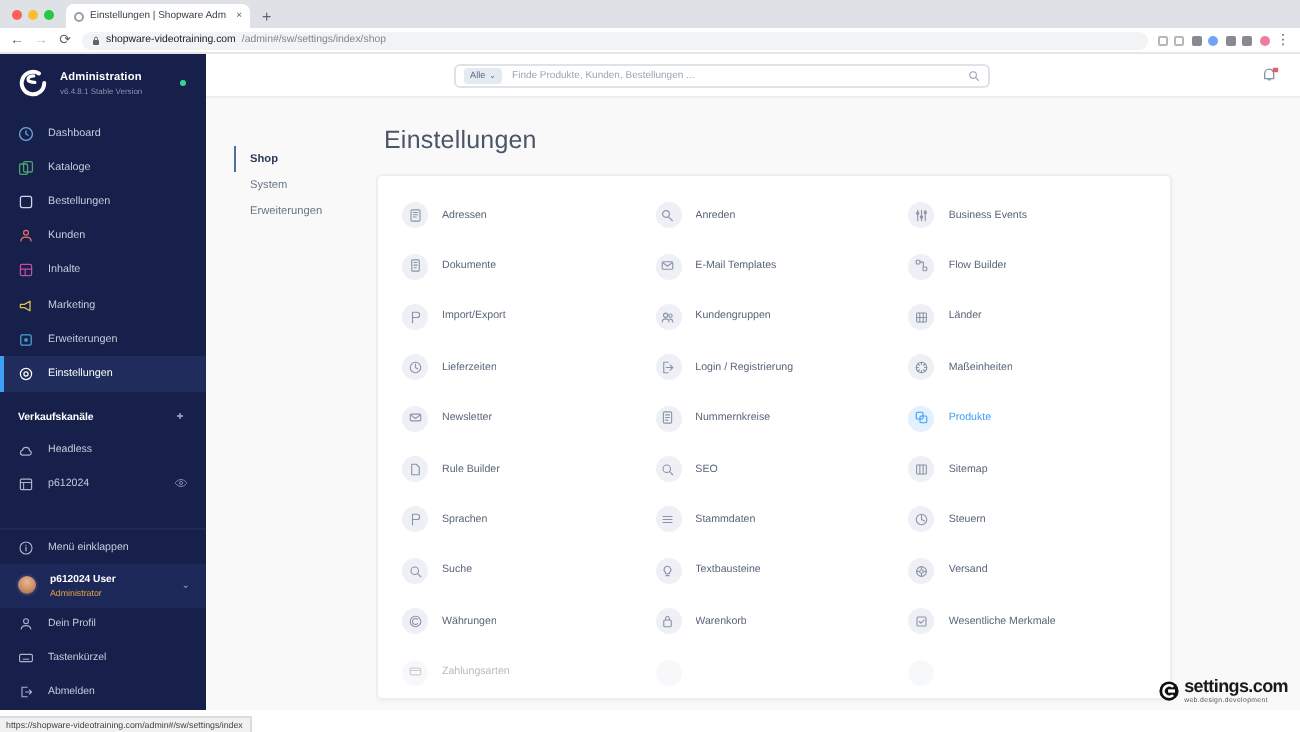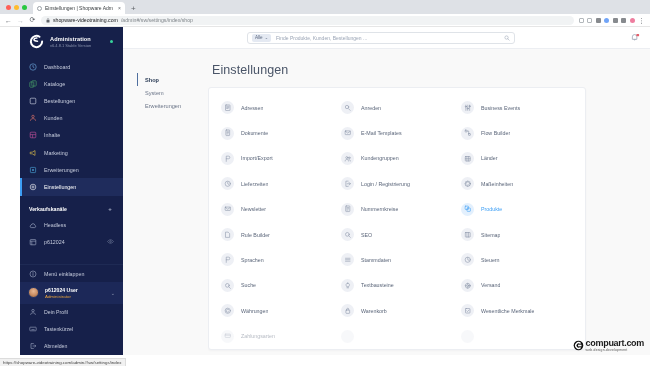--- a/index.html
+++ b/index.html
@@ -53,21 +53,21 @@
   .omni-icons { display:flex; gap:3.5px; align-items:center; }
   .oi { width:5px; height:5px; border-radius:1px; background:#9aa0a6; opacity:.75;}
   .oi.circle { border-radius:50%; }
   .oi.blue { background:#4285f4; }
   .oi.pink { background:#e8537f; }
   .oi.dark { background:#5f6368; }
   .oi.outline { background:transparent; border:0.7px solid #9aa0a6; }
   .kebab { font-size:7px; color:#5f6368; line-height:5px; }
 
   
-  .app { position: absolute; top: 27px; left:0; right:0; bottom: 11px; display: flex; background:#f9f9f9;margin-left:20px; }
+  .app { position: absolute; top: 27px; left:0; right:0; bottom: 11px; display: flex; background:#f9f9f9; }
 
   
   .sidebar {
     width: 103px; background: #16204a; color: #d8dce6;
     display: flex; flex-direction: column; flex: 0 0 103px;
     position: relative;
   }
   .brand { display:flex; align-items:center; gap:6px; padding: 7px 8px 9px 9px; }
   .brand-logo {
     width: 15px; height: 15px; flex:0 0 auto;
@@ -747,21 +747,21 @@
 
   <div class="watermark">
     <span class="wm-logo">
       <svg width="11" height="11" viewBox="0 0 24 24">
         <circle cx="12" cy="12" r="10.5" fill="#111"></circle>
         <path d="M16.5 7.5A6.2 6.2 0 1 0 16.5 16.5" fill="none" stroke="#fff" stroke-width="3"></path>
         <rect x="11" y="10.2" width="7.5" height="3.6" fill="#fff"></rect>
       </svg>
     </span>
     <span class="wm-text">
-      <span class="wm-main" style="display:block">compuart.com</span>
+      <span class="wm-main" style="display:block">settings.com</span>
       <span class="wm-sub" style="display:block">web.design.development</span>
     </span>
   </div>
 
   <div class="statusbar">
     <span class="status-url">https://shopware-videotraining.com/admin#/sw/settings/index</span>
   </div>
 
 </div>
 

